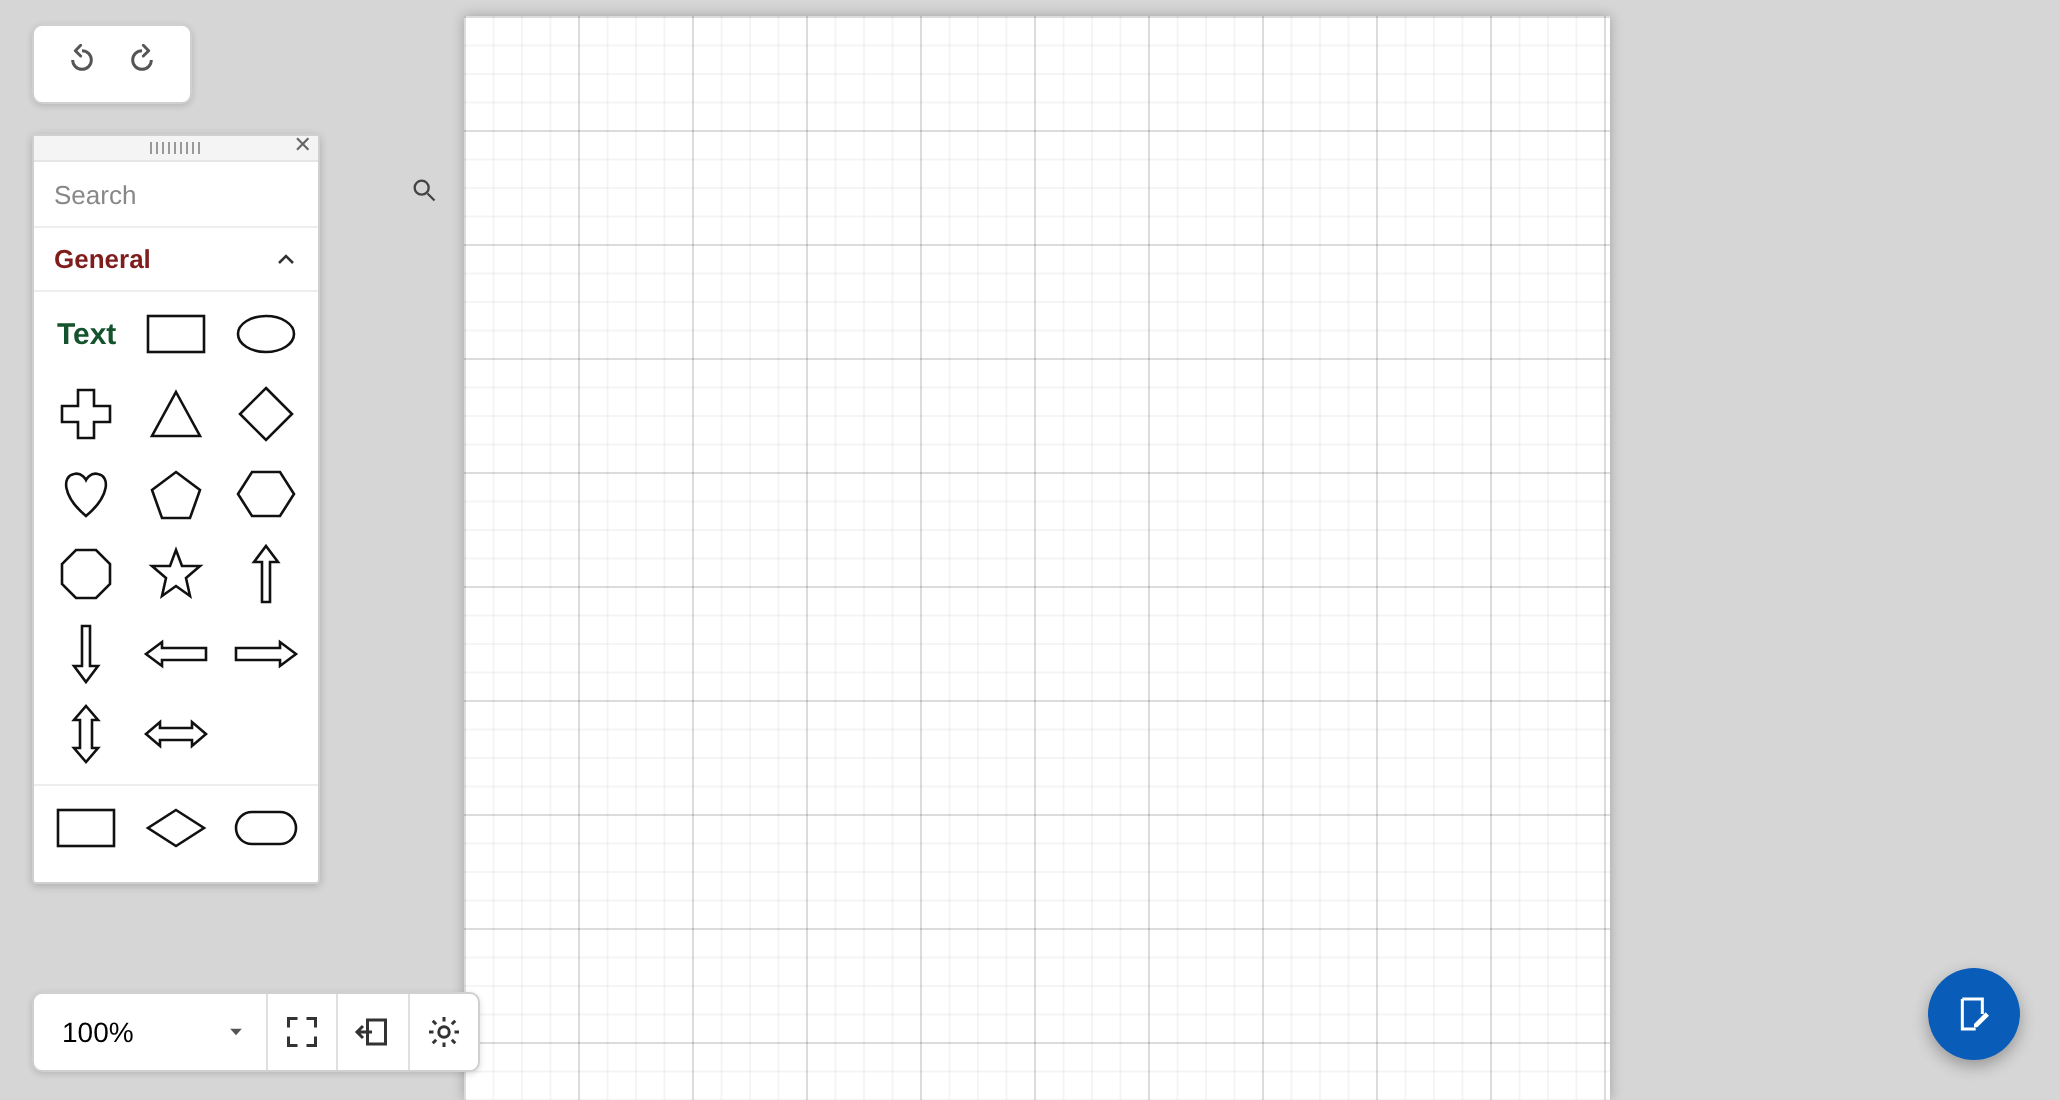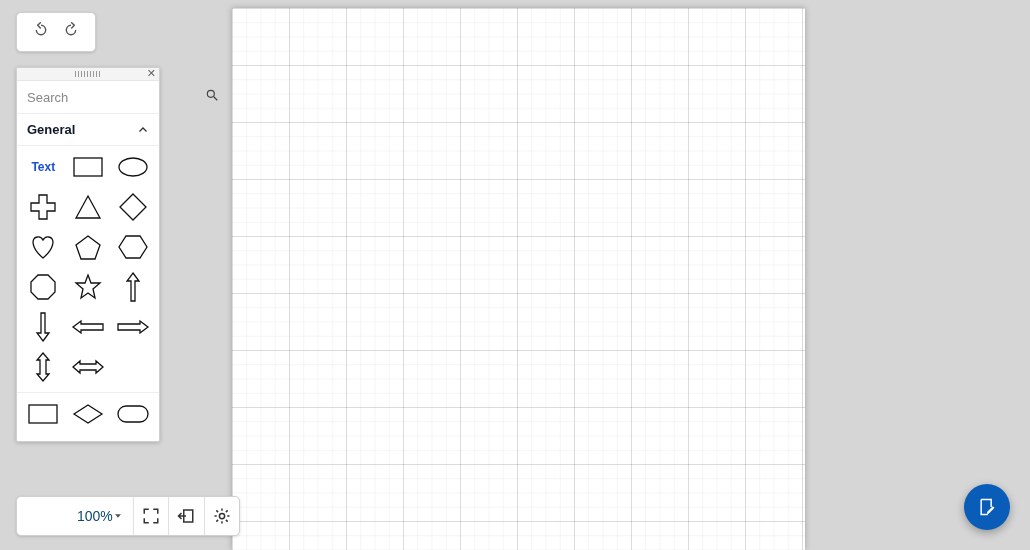--- a/index.html
+++ b/index.html
@@ -86,21 +86,21 @@
   .search-row svg { width: 14px; height: 14px; }
 
   .section-header {
     display: flex;
     align-items: center;
     justify-content: space-between;
     height: 31px;
     padding: 0 10px;
     font-size: 13px;
     font-weight: 600;
-    color: #0f172a;
+    color: #7f1d1d;
     border-bottom: 1px solid #eee;
     cursor: pointer;
   }
   .section-header svg { width: 12px; height: 12px; }
 
   .shapes-grid {
     display: grid;
     grid-template-columns: repeat(3, 1fr);
     padding: 6px 6px 10px 6px;
     row-gap: 10px;
@@ -112,23 +112,23 @@
   .shapes-grid.flow { border-bottom: none; padding-bottom: 12px; }
   .shape-cell {
     width: 38px;
     height: 30px;
     display: flex;
     align-items: center;
     justify-content: center;
     cursor: pointer;
   }
   .shape-cell.textlabel {
-    font-size: 12px;
+    font-size: 15px;
     font-weight: 700;
-    color: #1d4ed8;
+    color: #14532d;
   }
   .shape-cell svg { overflow: visible; }
 
   
   .canvas {
     position: absolute;
     top: 8px;
     left: 232px;
     width: 573px;
     height: 542px;
@@ -159,24 +159,24 @@
   .bb-cell {
     display: flex;
     align-items: center;
     justify-content: center;
     border-right: 1px solid #e0e0e0;
     cursor: pointer;
   }
   .bb-cell:last-child { border-right: none; }
   .zoom-cell {
     width: 104px;
-    justify-content: flex-end;
+    justify-content: space-between;
     padding: 0 10px 0 14px;
     font-size: 14px;
-    color: #0c4a6e;
+    color: #000000;
   }
   .zoom-cell svg { width: 10px; height: 10px; }
   .icon-cell { width: 39px; }
   .icon-cell svg { width: 18px; height: 18px; }
 
   
   .fab {
     position: absolute;
     right: 20px;
     bottom: 20px;

